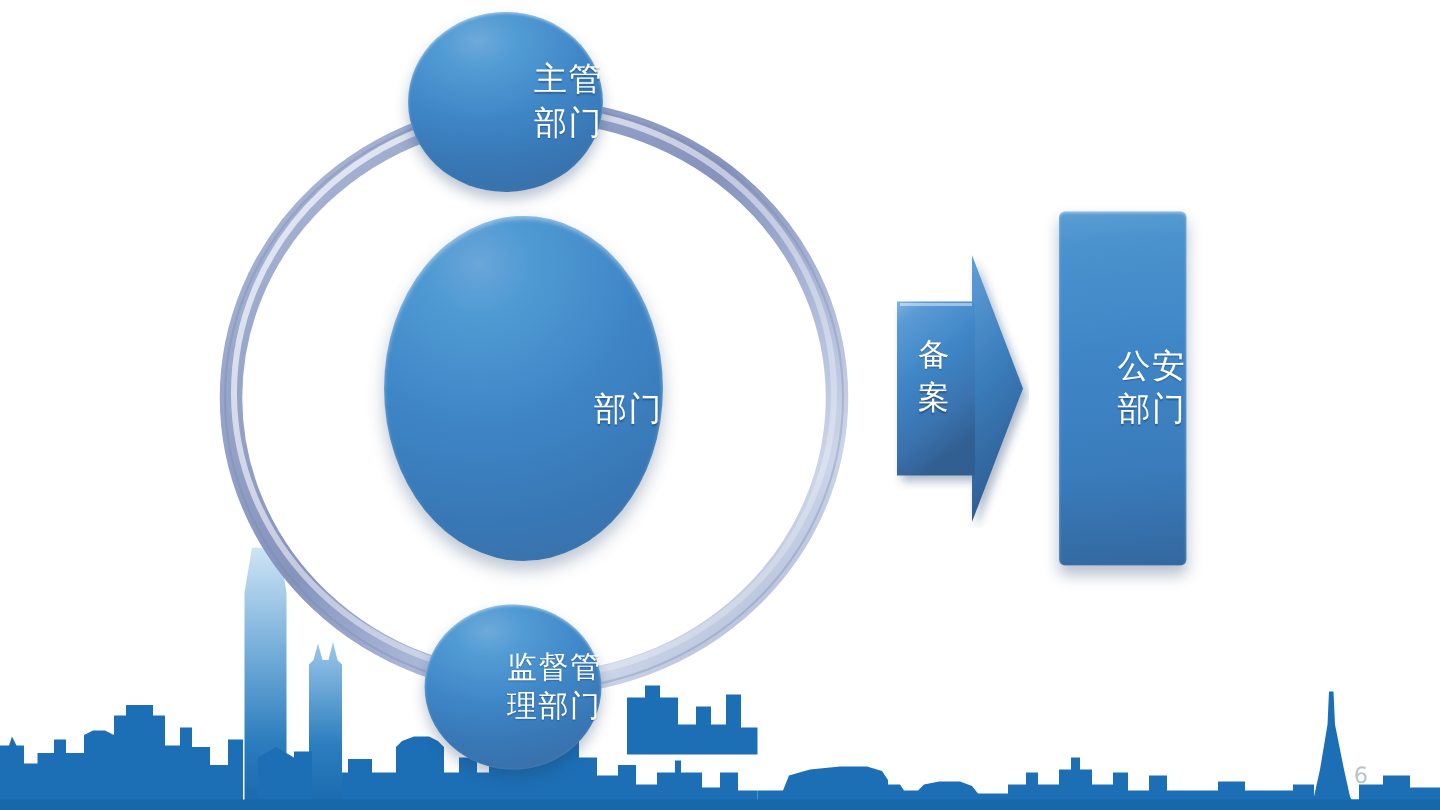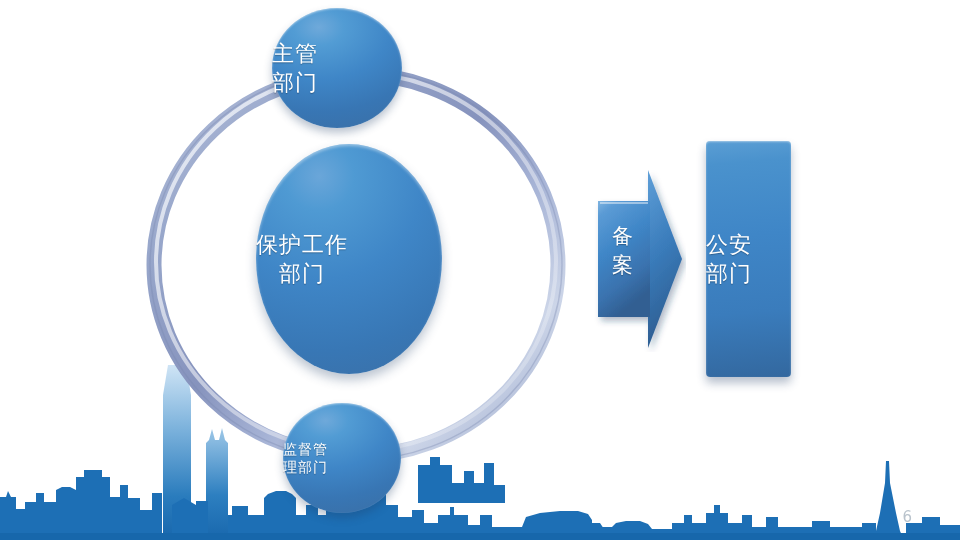--- a/index.html
+++ b/index.html
@@ -33,21 +33,21 @@
     top: 62px;
     width: 428px;
     height: 406px;
   }
 
   
   .node {
     position: absolute;
     display: flex;
     align-items: center;
-    justify-content: flex-start;
+    justify-content: flex-end;
     text-align: center;
     color: #ffffff;
     font-family: "DejaVu Serif", "Liberation Serif", serif;
     line-height: 1.32;
     letter-spacing: 1px;
     text-shadow: 0 1px 1px rgba(0,0,0,0.28);
     box-sizing: border-box;
   }
 
   .circle-top {
@@ -77,26 +77,27 @@
     box-shadow: 0 6px 11px rgba(30,60,100,0.30),
                 inset 0 2px 3px rgba(255,255,255,0.40);
   }
 
   .circle-bottom {
     left: 283px;
     top: 403px;
     width: 118px;
     height: 110px;
     border-radius: 50%;
-    font-size: 14px;
+    font-size: 20px;
     background:
       radial-gradient(ellipse 120% 95% at 36% 16%,
         #6fa9da 0%, #529cd4 16%, #3f86c7 46%, #3876b4 74%, #3a6fa6 100%);
     box-shadow: 0 5px 9px rgba(30,60,100,0.30),
                 inset 0 1px 2px rgba(255,255,255,0.45);
+    font-family: Liberation Serif, serif;
   }
 
   
   .arrow-wrap {
     position: absolute;
     left: 592px;
     top: 166px;
     width: 94px;
     height: 186px;
   }
@@ -241,21 +242,21 @@
 
   <div class="node circle-top">
     <span>
       <span>主管</span><br>
       <span>部门</span>
     </span>
   </div>
 
   <div class="node ellipse-center">
     <span>
-      <span>保护工作</span><br>
+      <br>
       <span>部门</span>
     </span>
   </div>
 
   <div class="node circle-bottom">
     <span>
       <span>监督管</span><br>
       <span>理部门</span>
     </span>
   </div>

